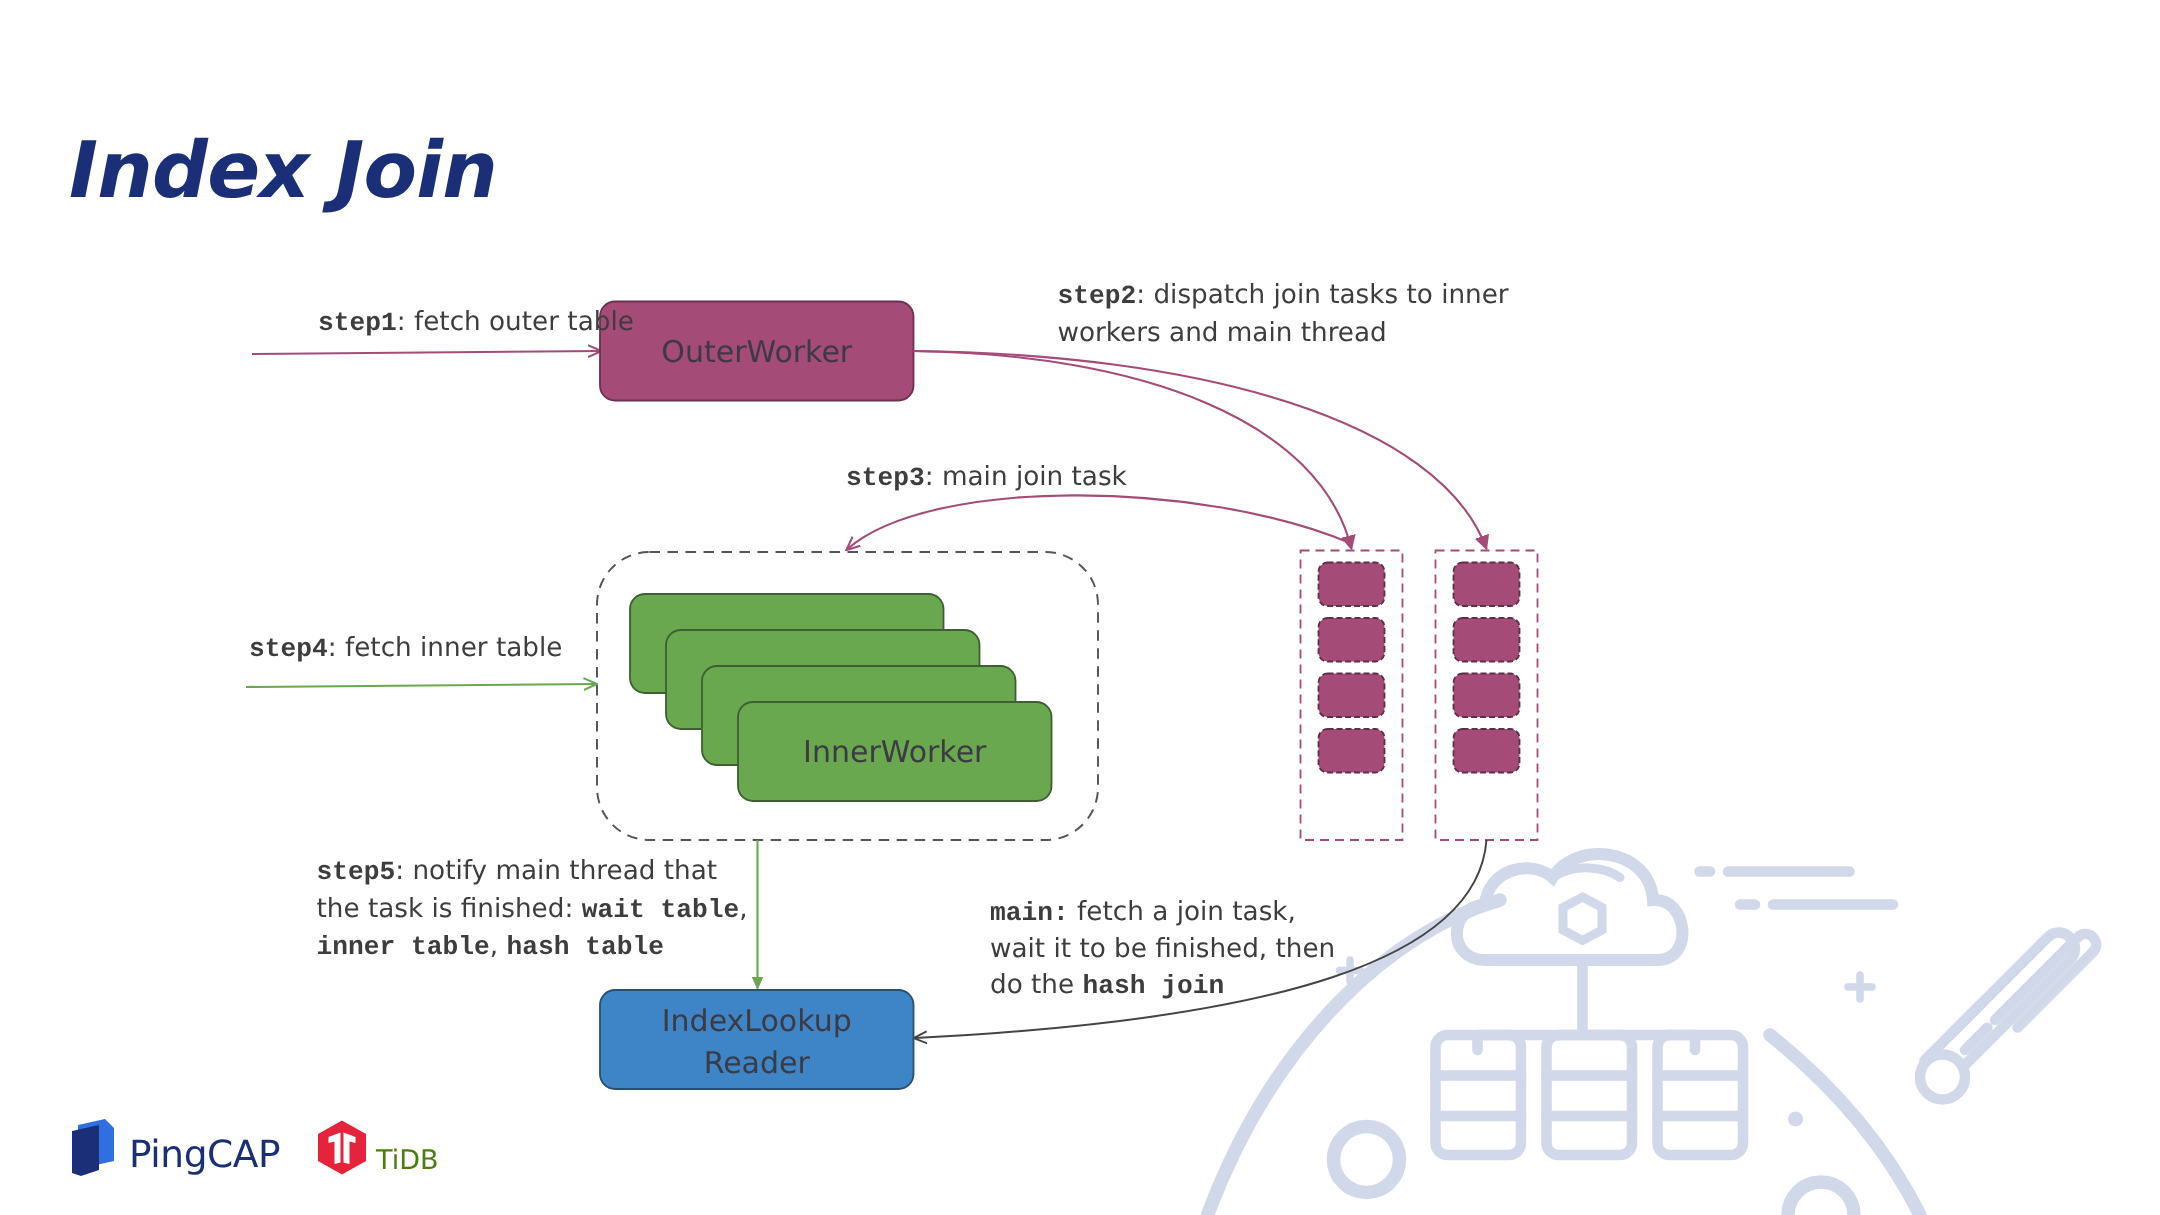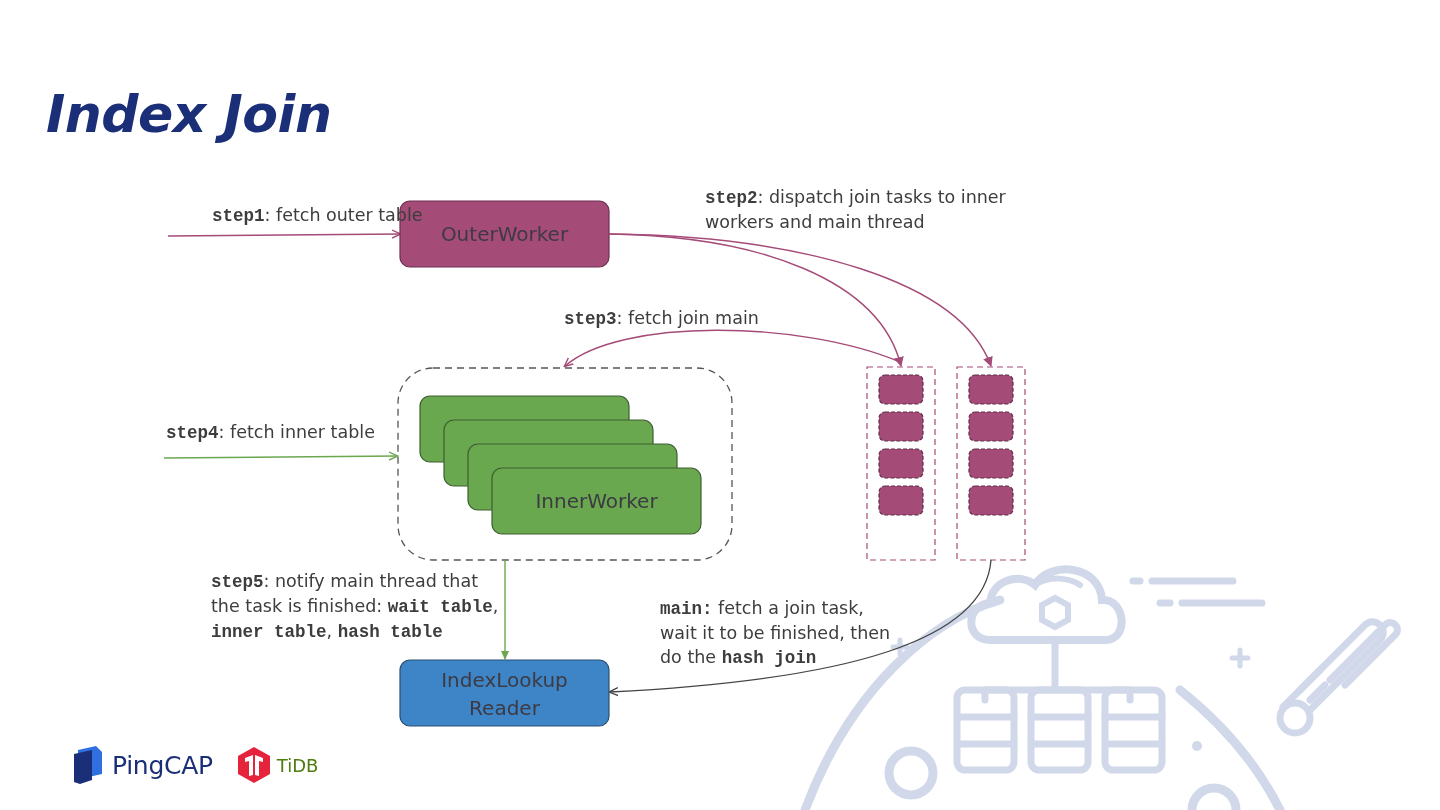--- a/index.html
+++ b/index.html
@@ -4,21 +4,21 @@
 <style>
   html, body { margin:0; padding:0; background:#ffffff; }
   body { width:1440px; height:810px; position:relative; overflow:hidden;
          font-family:"DejaVu Sans", sans-serif; color:#3b3b3b; }
   #title { position:absolute; left:46px; top:84px; font-size:52px; font-weight:bold;
            color:#1b2f78; letter-spacing:-0.5px; margin:0; font-family:"DejaVu Sans", sans-serif;font-style:italic; }
   svg#diagram { position:absolute; left:0; top:0; }
   .lbl { position:absolute; font-size:17.5px; line-height:24px; color:#3d3d3d; white-space:nowrap; }
   .lbl b { font-weight:bold;font-family:Liberation Mono, monospace; }
   .boxtext { font-family:"DejaVu Sans", sans-serif; font-size:20px; fill:#3d3a44; }
-  .logos { position:absolute; left:48px; top:746px; display:flex; align-items:center;margin-left:26px; }
+  .logos { position:absolute; left:48px; top:746px; display:flex; align-items:flex-end; }
   .pingcap-text { font-size:25px; color:#1b2f78; margin-left:8px; letter-spacing:-0.3px; }
   .tidb-text { font-size:18px; color:#4d7c0f; font-weight:normal; margin-left:6px; }
 </style>
 </head>
 <body>
 
 <h1 id="title">Index Join</h1>
 
 <svg id="diagram" width="1440" height="810" viewBox="0 0 1440 810">
   <defs>
@@ -126,21 +126,21 @@
     <rect x="400" y="660" width="209" height="66" rx="10" fill="#3d85c6" stroke="#2b4f70" stroke-width="1.2"></rect>
     <text class="boxtext" x="504.5" y="687" text-anchor="middle">IndexLookup</text>
     <text class="boxtext" x="504.5" y="715" text-anchor="middle">Reader</text>
   </g>
 </svg>
 
 <div class="lbl" style="left:172px; top:203px;margin-left:40px;"><b>step1</b><span>: fetch outer table</span></div>
 
 <div class="lbl" style="left:705px; top:185px;"><b>step2</b><span>: dispatch join tasks to inner</span><br><span>workers and main thread</span></div>
 
-<div class="lbl" style="left:564px; top:306px;"><b>step3</b><span>: fetch join main</span></div>
+<div class="lbl" style="left:564px; top:306px;"><b>step3</b><span>: main join task</span></div>
 
 <div class="lbl" style="left:166px; top:420px;"><b>step4</b><span>: fetch inner table</span></div>
 
 <div class="lbl" style="left:211px; top:569px;"><b>step5</b><span>: notify main thread that</span><br><span>the task is finished: </span><b>wait table</b><span>,</span><br><b>inner table</b><span>, </span><b>hash table</b></div>
 
 <div class="lbl" style="left:660px; top:596px;"><b>main:</b><span> fetch a join task,</span><br><span>wait it to be finished, then</span><br><span>do the </span><b>hash join</b></div>
 
 <div class="logos">
   <svg width="30" height="38" viewBox="0 0 30 38">
     <polygon points="4,4 22,0 28,6 28,28 10,32 4,30" fill="#2f6fe0"></polygon>

